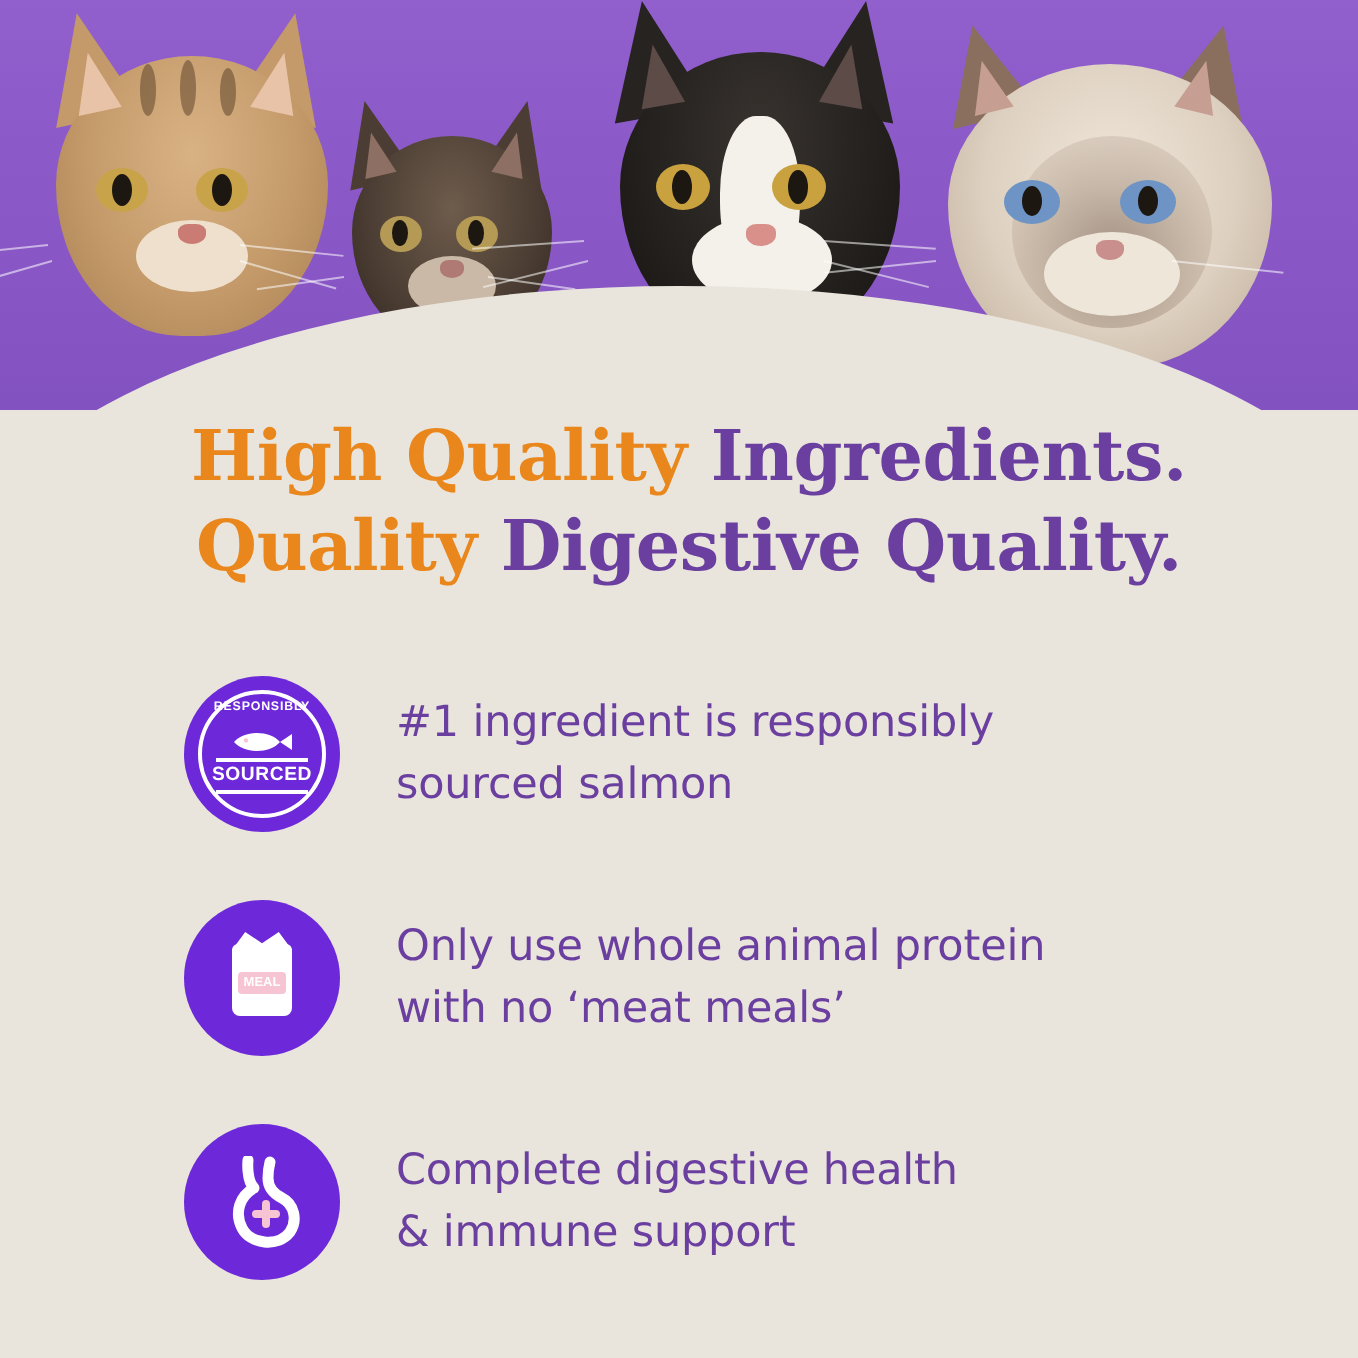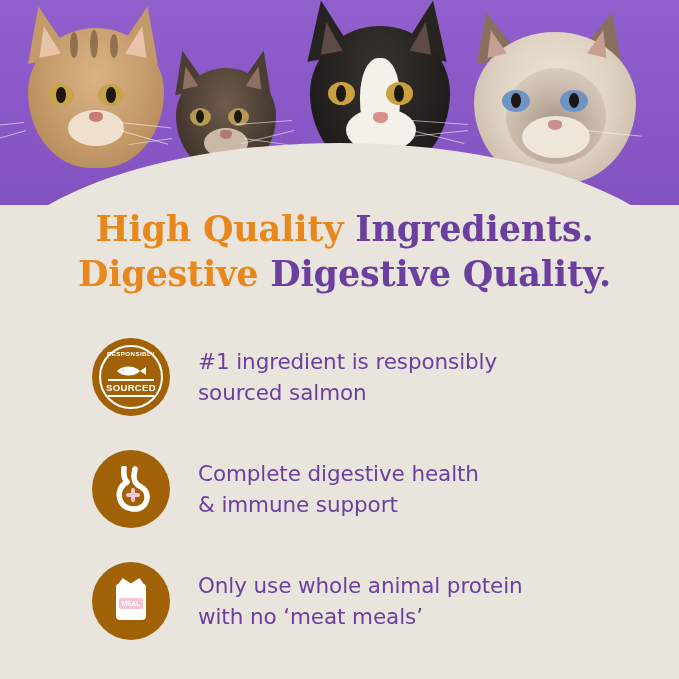--- a/index.html
+++ b/index.html
@@ -198,21 +198,21 @@
   .bullet-row {
     display: flex;
     align-items: center;
     margin-bottom: 34px;
     min-height: 78px;
   }
   .badge {
     width: 78px; height: 78px;
     flex: 0 0 78px;
     border-radius: 50%;
-    background: #a16207;
+    background: #6d28d9;
     position: relative;
     overflow: hidden;
   }
   .badge-text {
     position: absolute;
     left: 0; right: 0;
     text-align: center;
     color: #ffffff;
     font-family: "Liberation Sans", sans-serif;
     font-weight: 700;
@@ -365,21 +365,21 @@
     </div>
 
     <div class="curve-mask"></div>
   </div>
 
   <div class="headline">
     <div class="line">
       <span class="hl-orange">High Quality </span><span class="hl-purple">Ingredients.</span>
     </div>
     <div class="line">
-      <span class="hl-orange">Digestive </span><span class="hl-purple">Digestive Quality.</span>
+      <span class="hl-orange">Quality </span><span class="hl-purple">Digestive Quality.</span>
     </div>
   </div>
 
   <div class="bullets">
 
     <div class="bullet-row">
       <div class="badge">
         <div class="stamp-ring"></div>
         <div class="badge-text stamp-top">RESPONSIBLY</div>
         <svg class="fish" viewBox="0 0 32 12">
@@ -392,37 +392,37 @@
         <div class="stamp-rule" style="top:57px;"></div>
       </div>
       <div class="bullet-copy">
         <div>#1 ingredient is responsibly</div>
         <div>sourced salmon</div>
       </div>
     </div>
 
     <div class="bullet-row">
       <div class="badge">
+        <div class="bag-top"></div>
+        <div class="bag"></div>
+        <div class="bag-label">MEAL</div>
+      </div>
+      <div class="bullet-copy">
+        <div>Only use whole animal protein</div>
+        <div>with no ‘meat meals’</div>
+      </div>
+    </div>
+
+    <div class="bullet-row">
+      <div class="badge">
         <svg class="stomach" viewBox="0 0 44 48">
           <path d="M14 2 C14 2, 13 12, 17 16 C10 20, 7 28, 11 36 C15 44, 29 46, 35 38 C39 32, 37 24, 31 21 C27 19, 24 16, 24 11 C24 7, 25 3, 25 3" fill="none" stroke="#ffffff" stroke-width="5.5" stroke-linecap="round" stroke-linejoin="round"></path>
           <path d="M18 29 L28 29 M23 24 L23 34" fill="none" stroke="#f7c4d3" stroke-width="4" stroke-linecap="round"></path>
         </svg>
       </div>
       <div class="bullet-copy">
         <div>Complete digestive health</div>
         <div>&amp; immune support</div>
       </div>
     </div>
 
-    <div class="bullet-row">
-      <div class="badge">
-        <div class="bag-top"></div>
-        <div class="bag"></div>
-        <div class="bag-label">MEAL</div>
-      </div>
-      <div class="bullet-copy">
-        <div>Only use whole animal protein</div>
-        <div>with no ‘meat meals’</div>
-      </div>
-    </div>
-
   </div>
 </div>
 
 </body></html>

